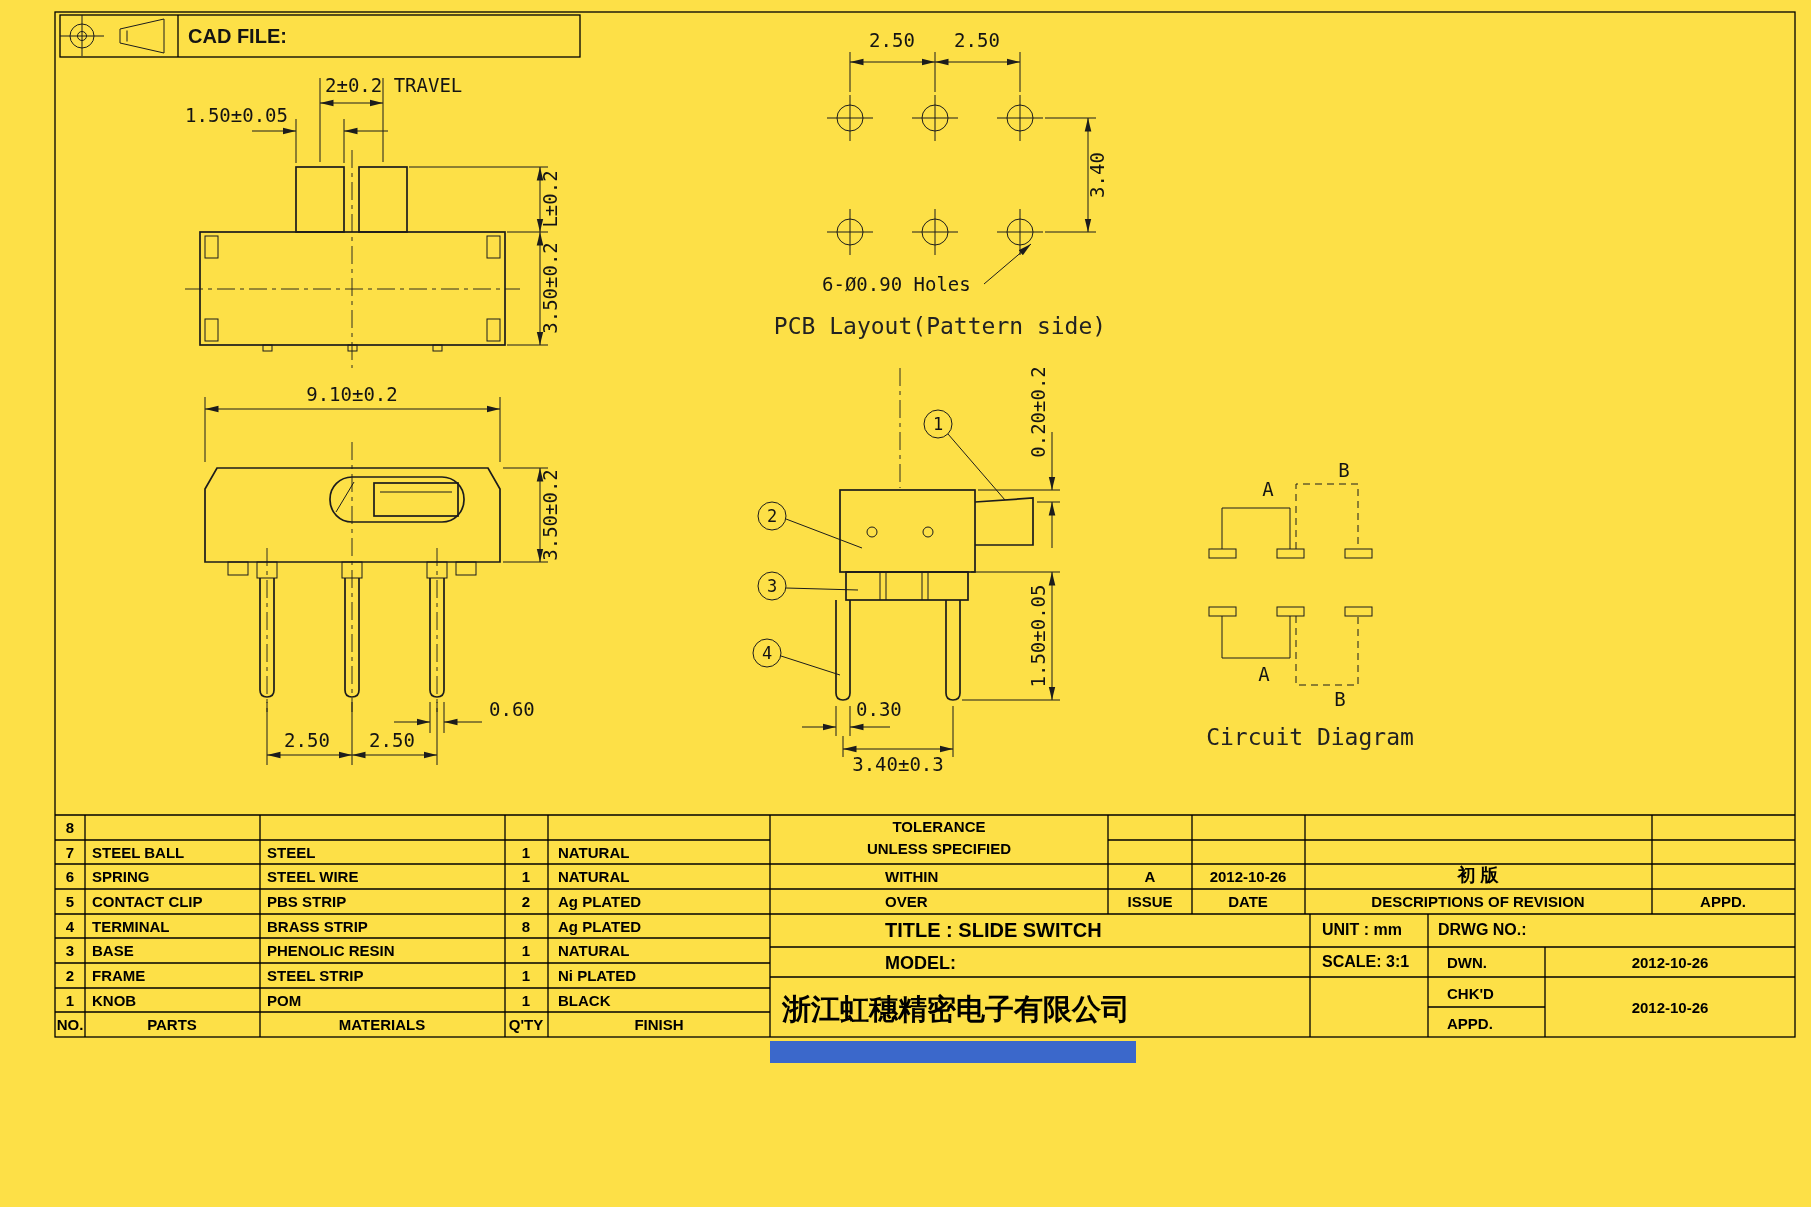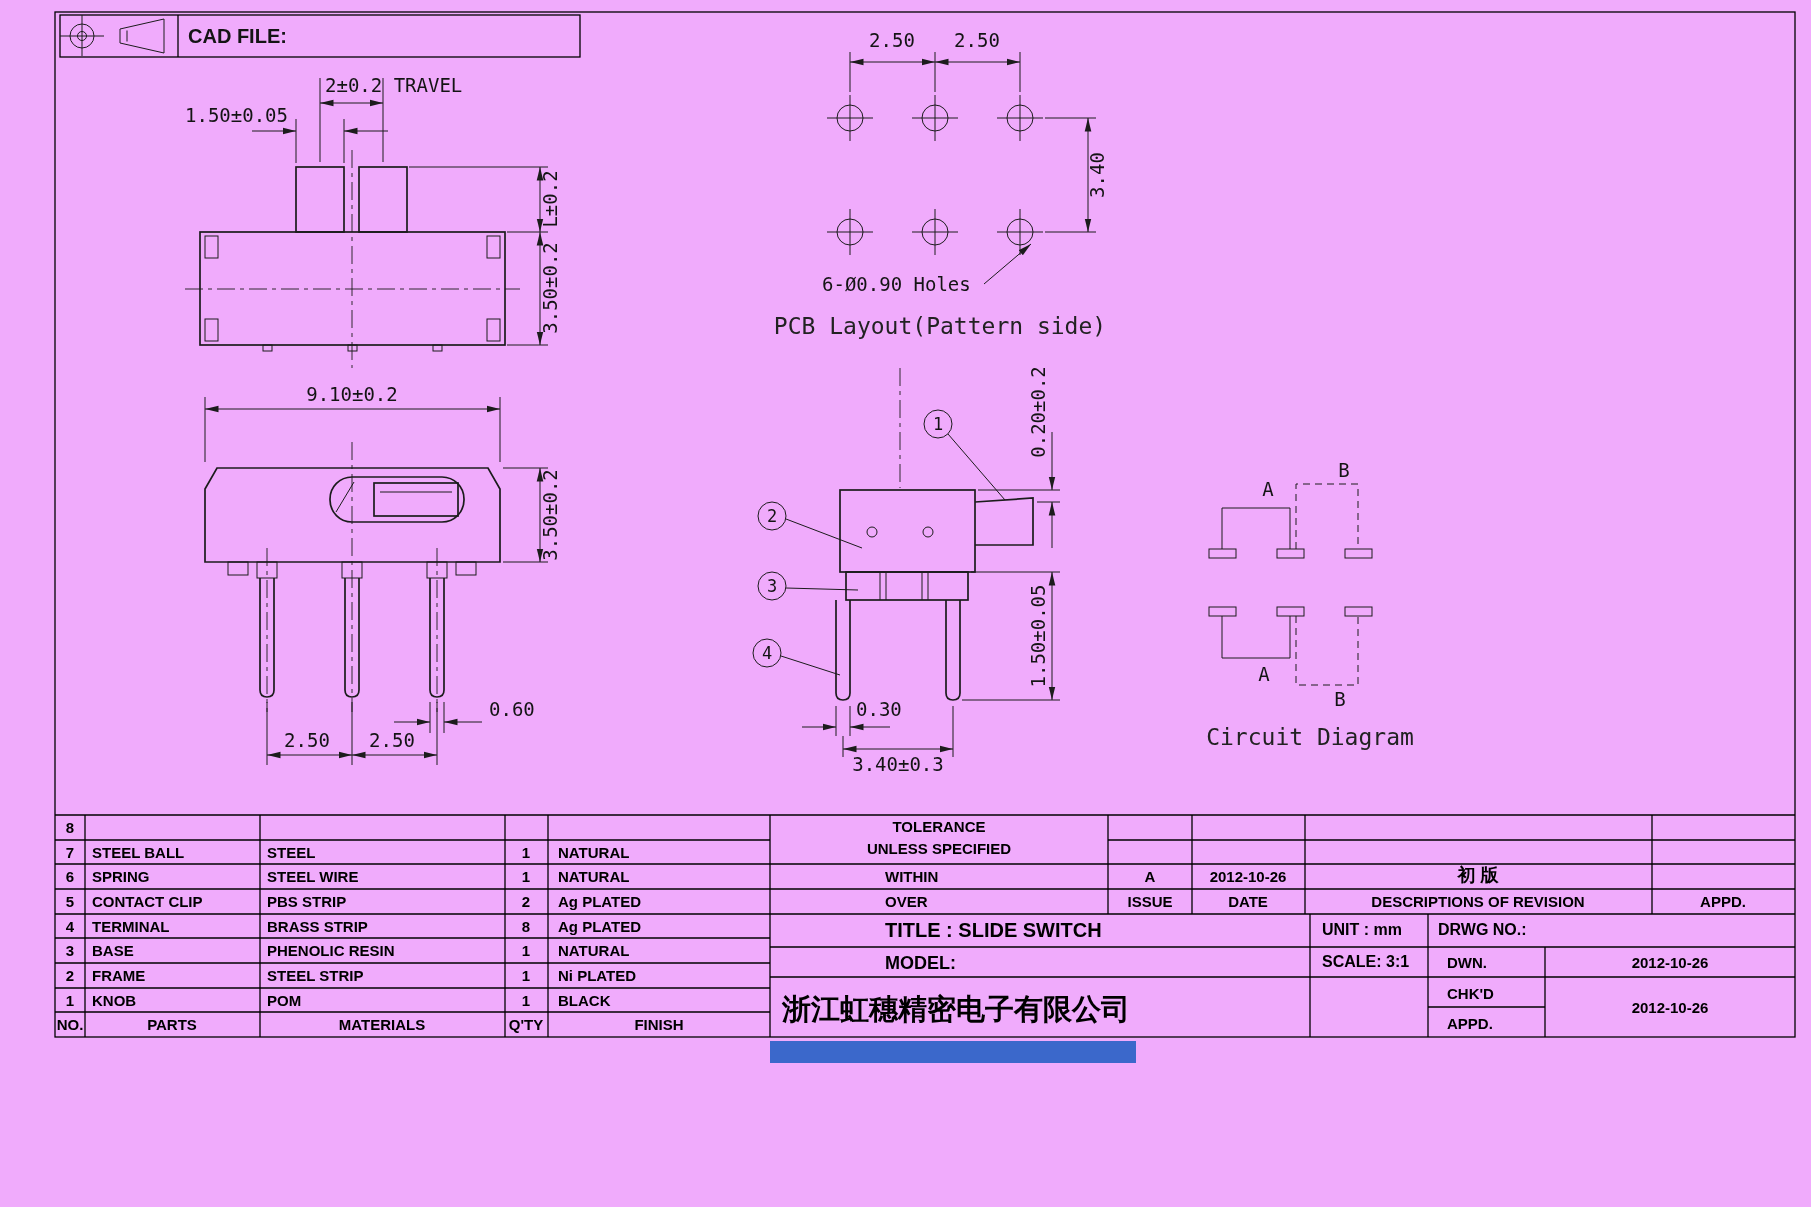--- a/index.html
+++ b/index.html
@@ -1,18 +1,18 @@
 <!DOCTYPE html>
 <html><head>
 <meta charset="utf-8">
 <style>
   * { margin:0; padding:0; box-sizing:border-box; }
   html,body { background:#ffffff; }
   body { width:1811px; height:1207px; font-family:"DejaVu Sans Mono", monospace; }
-  .stage { position:relative; width:1811px; height:1207px; background:#f0abfc; overflow:hidden; }
+  .stage { position:relative; width:1811px; height:1207px; background:#fde047; overflow:hidden; }
   svg { position:absolute; left:0; top:0; }
 
   
   .ol  { fill:none; stroke:#1c1c1c; stroke-width:1.7; stroke-linejoin:miter; }
   .tl  { fill:none; stroke:#1c1c1c; stroke-width:1; }
   .gl  { fill:none; stroke:#000000; stroke-width:1.3; }
   .cl  { fill:none; stroke:#1c1c1c; stroke-width:0.9; stroke-dasharray:18 5 4 5; }
   .dsh { stroke-dasharray:7 5; }
 
   

